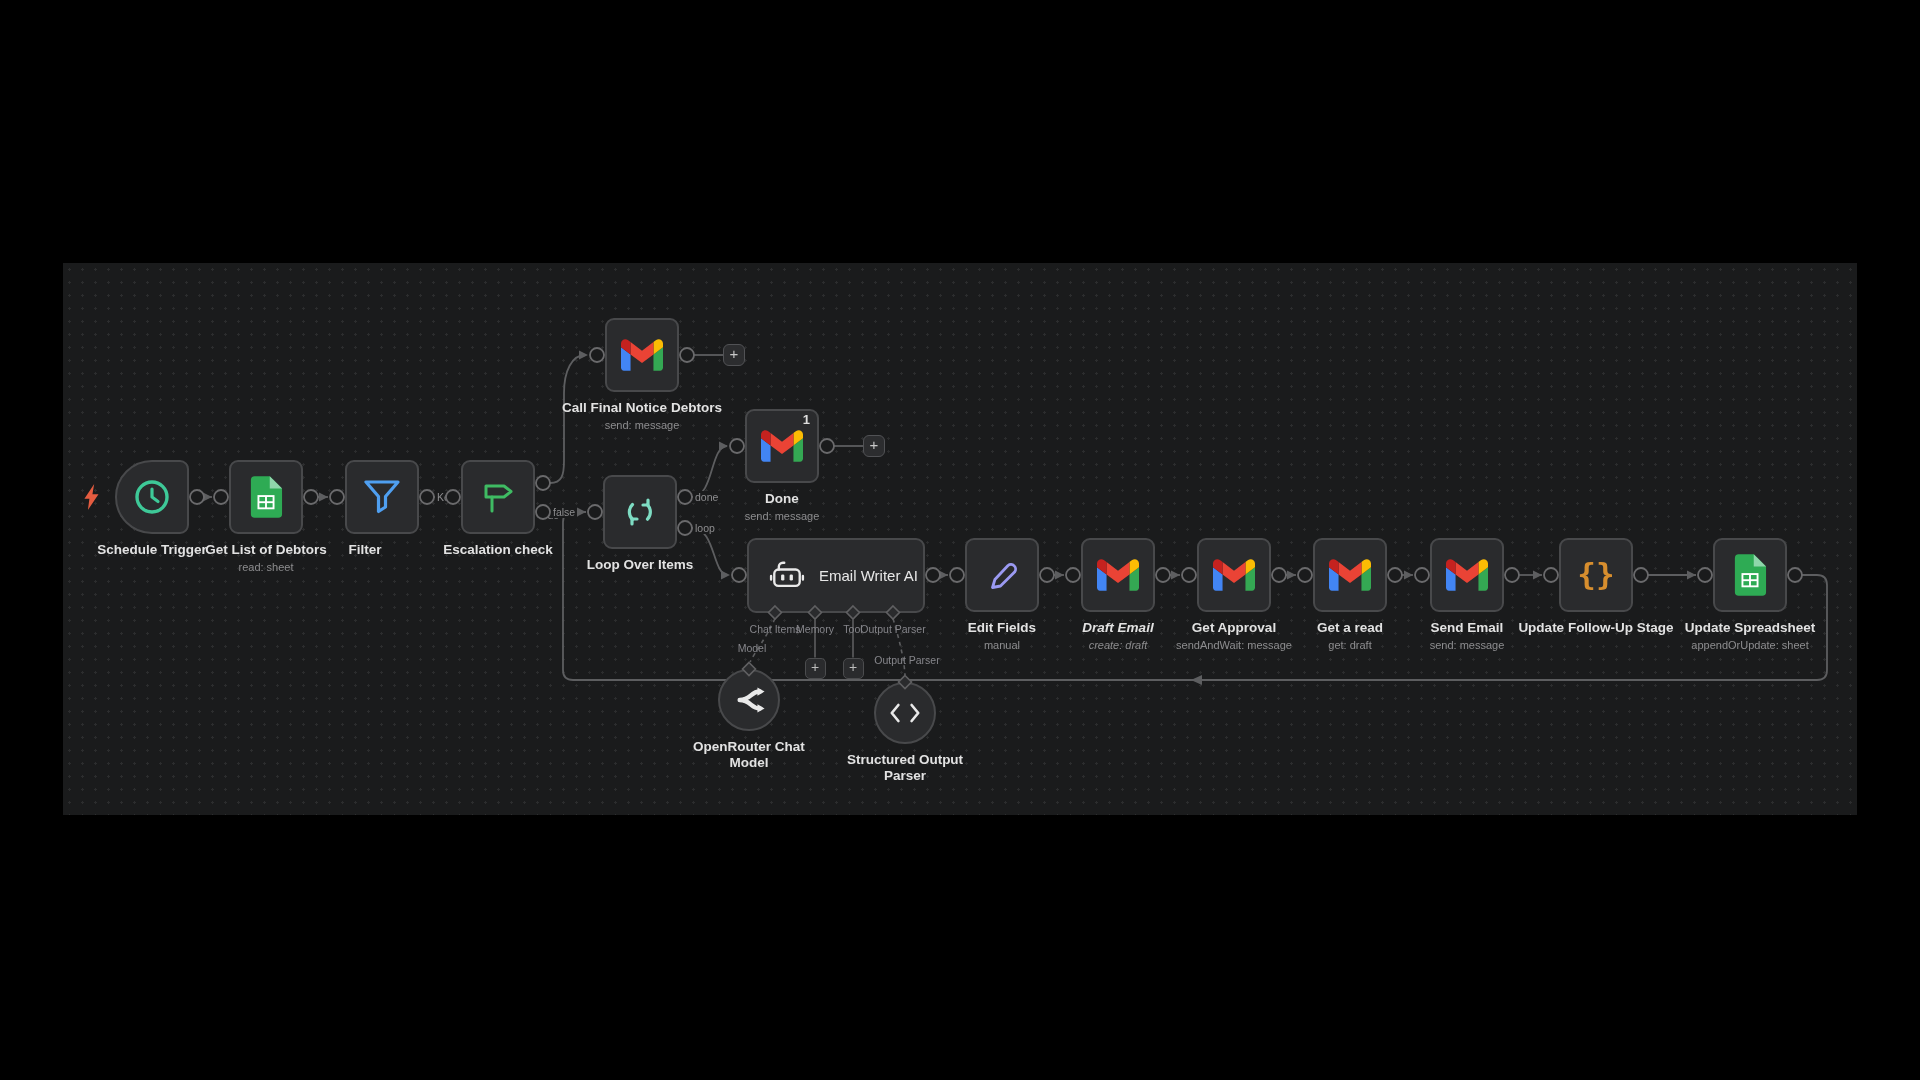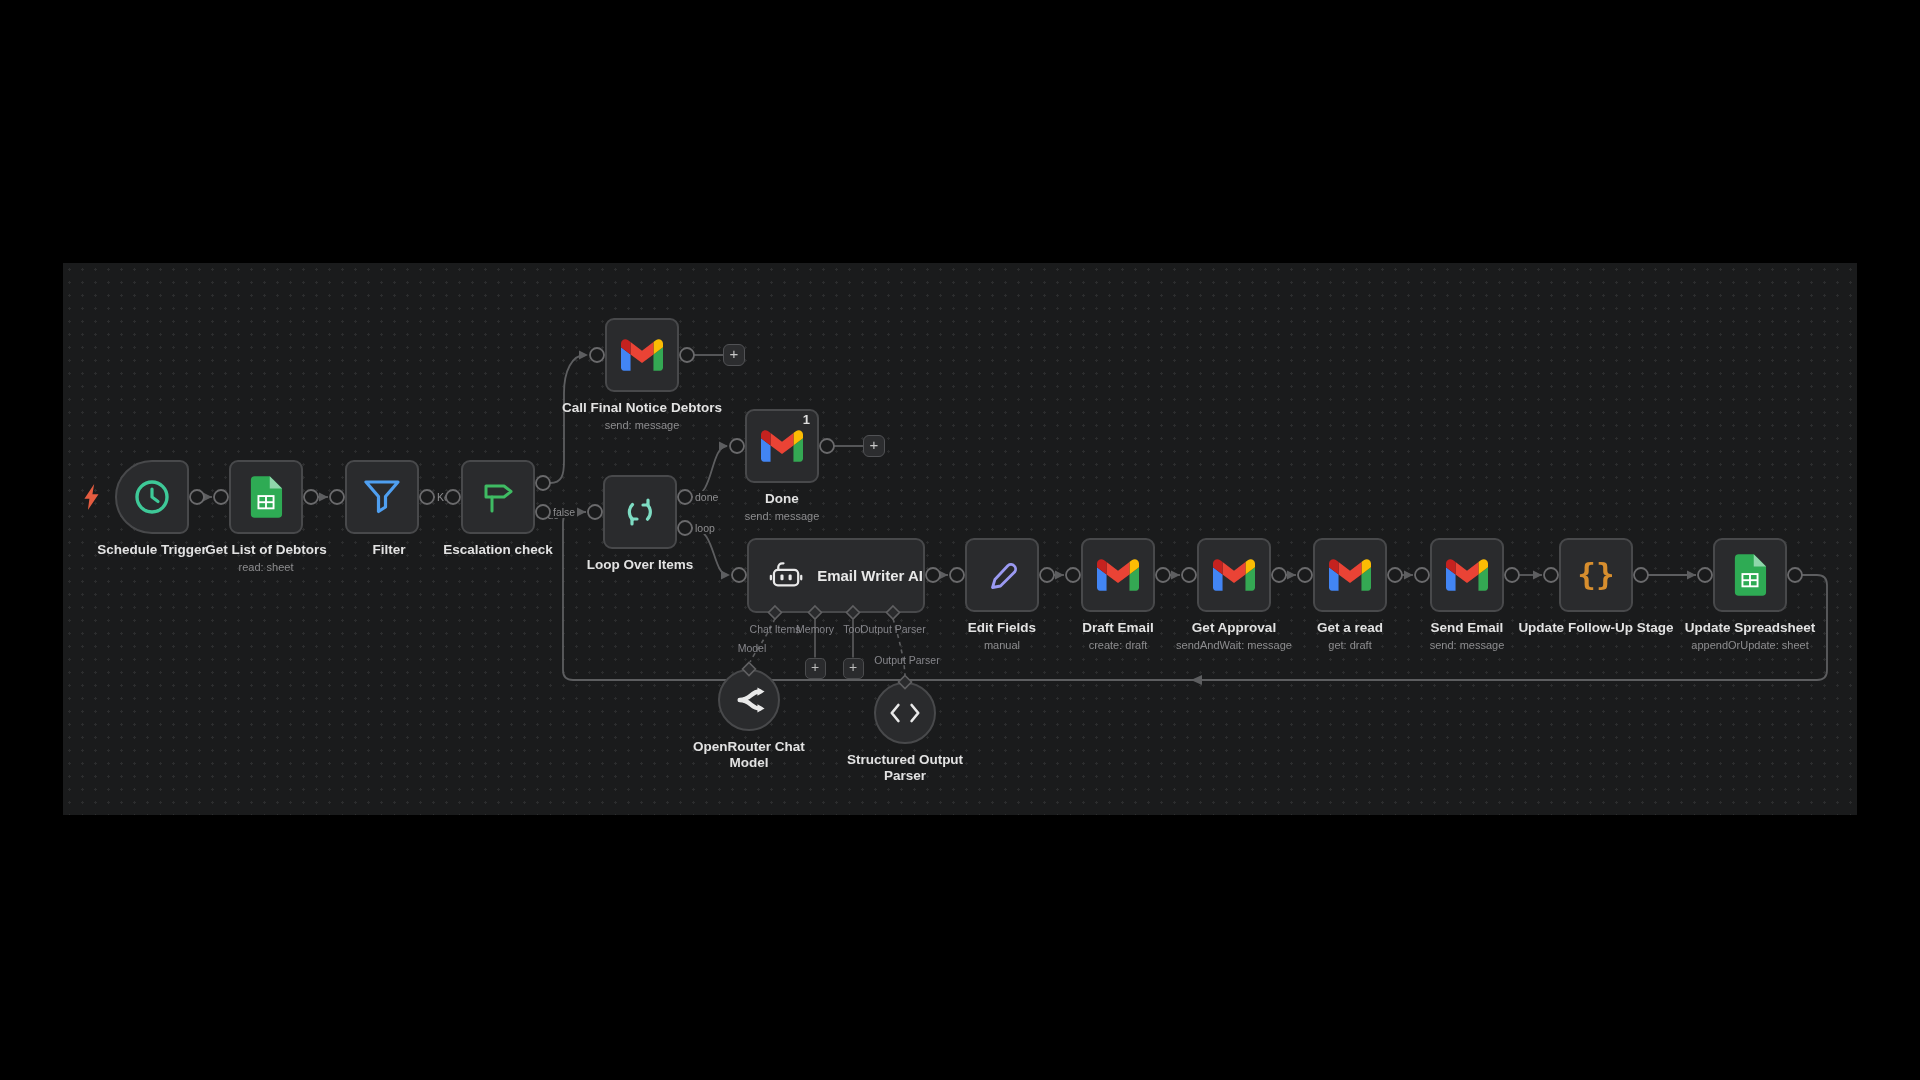--- a/index.html
+++ b/index.html
@@ -9,21 +9,21 @@
       background-color:#1a1b1c;
       background-image:radial-gradient(circle,#2c2d2e 1.1px,transparent 1.4px);
       background-size:13px 13px;}
   #edges,#ports{position:absolute;left:0;top:0;width:1794px;height:552px;pointer-events:none;}
   #node-layer{position:absolute;left:0;top:0;width:100%;height:100%;}
   .node{position:absolute;background:#2a2b2d;border:2px solid #48494b;border-radius:9px;
         box-sizing:border-box;display:flex;align-items:center;justify-content:center;}
   .node.trigger{border-radius:37px 9px 9px 37px;}
   .node.circle{border-radius:50%;}
   .node.wide{justify-content:flex-start;padding-left:18px;}
-  .inline-title{color:#e8e8e8;font-size:15px;font-weight:bold;margin-left:12px;white-space:nowrap;}
+  .inline-title{color:#e8e8e8;font-size:15px;font-weight:normal;margin-left:12px;white-space:nowrap;}
   .node-label{position:absolute;transform:translateX(-50%);text-align:center;white-space:nowrap;}
   .node-label .title{font-size:13.5px;font-weight:bold;color:#e2e2e2;line-height:16px;}
   .node-label .subtitle{font-size:11px;color:#8d8d8f;margin-top:3px;}
   .branch-label{position:absolute;transform:translateY(-50%);font-size:10.5px;color:#8d8d8f;
         background:#1a1b1c;padding:0 2px;white-space:nowrap;}
   .conn-label{position:absolute;transform:translateX(-50%);font-size:10.5px;color:#85858a;white-space:nowrap;}
   .float-label{position:absolute;transform:translate(-50%,-50%);font-size:10.5px;color:#85858a;white-space:nowrap;}
   .plus-end{position:absolute;width:22px;height:22px;box-sizing:border-box;background:#2c2d2f;
         border:1.6px solid #515255;border-radius:6px;color:#c9c9c9;font-size:15px;
         line-height:18px;text-align:center;cursor:pointer;}
@@ -104,21 +104,21 @@
         </div>
         <div class="node-label" style="left: 203px; top: 279px;">
           <div class="title">Get List of Debtors</div>
           <div class="subtitle">read: sheet</div>
         </div>
         <div class="node " style="left: 282px; top: 197px; width: 74px; height: 74px;">
           <svg width="38" height="36" viewBox="0 0 38 36">
             <path d="M3 3 H35 L22.5 17.5 V28 L15.5 32.5 V17.5 Z" fill="none" stroke="#4f9ff0" stroke-width="3.2" stroke-linejoin="round"></path>
           </svg>
         </div>
-        <div class="node-label" style="left: 326px; top: 279px;">
+        <div class="node-label" style="left: 302px; top: 279px;">
           <div class="title">Filter</div>
         </div>
         <div class="node " style="left: 398px; top: 197px; width: 74px; height: 74px;">
           <svg width="40" height="40" viewBox="0 0 40 40" fill="none" stroke="#3fbb63" stroke-width="3" stroke-linejoin="round" stroke-linecap="round">
             <path d="M8 9 H26 L33 14.5 26 20 H8 Z"></path>
             <path d="M14 20 V34"></path>
           </svg>
         </div>
         <div class="node-label" style="left: 435px; top: 279px;">
           <div class="title">Escalation check</div>
@@ -210,21 +210,21 @@
         </div>
         <div class="node " style="left: 1018px; top: 275px; width: 74px; height: 74px;">
           <svg width="42" height="32" viewBox="0 0 256 193">
             <path fill="#4285F4" d="M58.2 192.1H17.5C7.8 192.1 0 184.2 0 174.6V49.5l58.2 43.6v99z"></path>
             <path fill="#34A853" d="M197.8 192.1h40.7c9.6 0 17.5-7.8 17.5-17.5V49.5l-58.2 43.6v99z"></path>
             <path fill="#FBBC04" d="M197.8 17.5v75.6L256 49.5V26.2c0-21.5-24.6-33.8-41.8-20.9l-16.4 12.2z"></path>
             <path fill="#EA4335" d="M58.2 93.1V17.5L128 69.9l69.8-52.4v75.6L128 145.5 58.2 93.1z"></path>
             <path fill="#C5221F" d="M0 26.2v23.3l58.2 43.6V17.5L41.8 5.3C24.6-7.6 0 4.7 0 26.2z"></path>
           </svg>
         </div>
-        <div class="node-label" style="left: 1055px; top: 357px;">
+        <div class="node-label" style="left: 1055px; top: 357px; font-style: italic;">
           <div class="title">Draft Email</div>
           <div class="subtitle">create: draft</div>
         </div>
         <div class="node " style="left: 1134px; top: 275px; width: 74px; height: 74px;">
           <svg width="42" height="32" viewBox="0 0 256 193">
             <path fill="#4285F4" d="M58.2 192.1H17.5C7.8 192.1 0 184.2 0 174.6V49.5l58.2 43.6v99z"></path>
             <path fill="#34A853" d="M197.8 192.1h40.7c9.6 0 17.5-7.8 17.5-17.5V49.5l-58.2 43.6v99z"></path>
             <path fill="#FBBC04" d="M197.8 17.5v75.6L256 49.5V26.2c0-21.5-24.6-33.8-41.8-20.9l-16.4 12.2z"></path>
             <path fill="#EA4335" d="M58.2 93.1V17.5L128 69.9l69.8-52.4v75.6L128 145.5 58.2 93.1z"></path>
             <path fill="#C5221F" d="M0 26.2v23.3l58.2 43.6V17.5L41.8 5.3C24.6-7.6 0 4.7 0 26.2z"></path>

